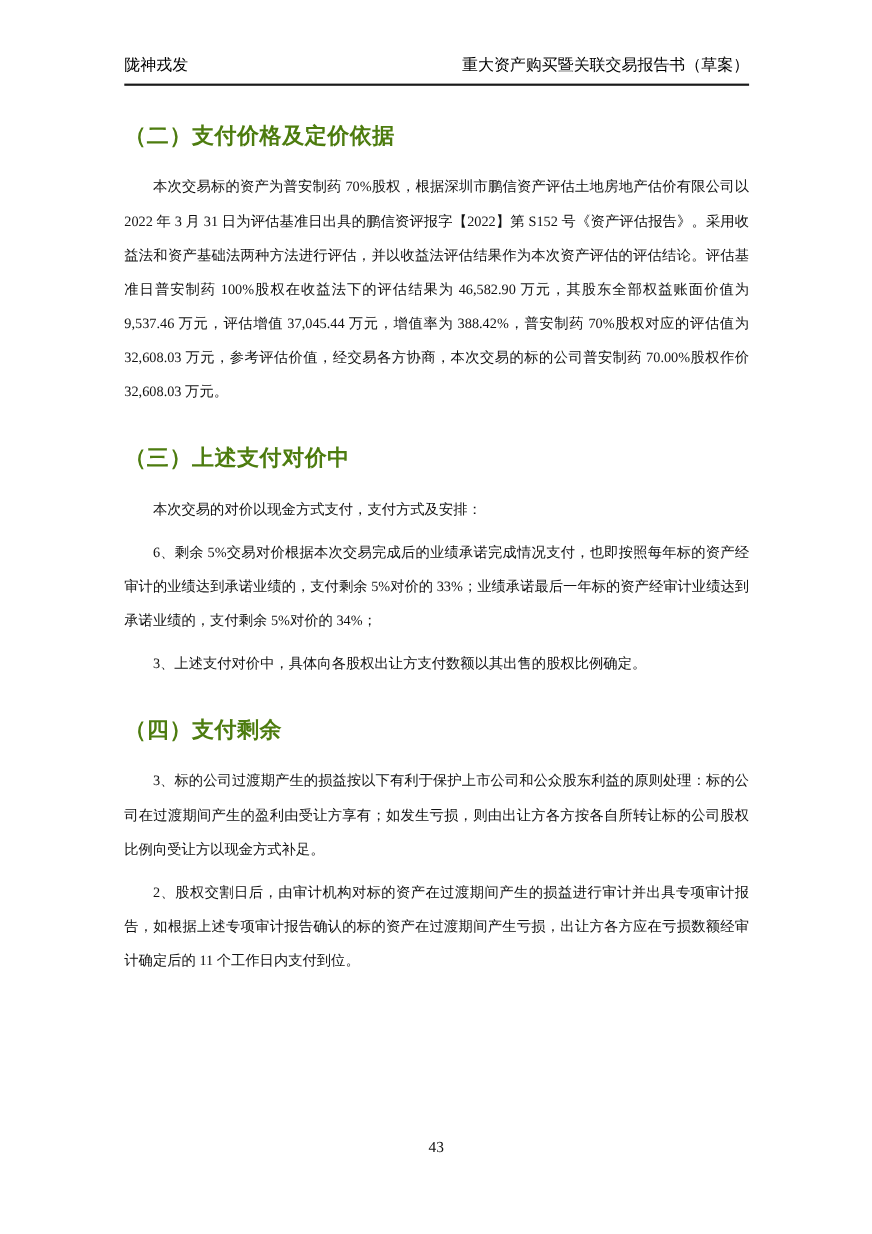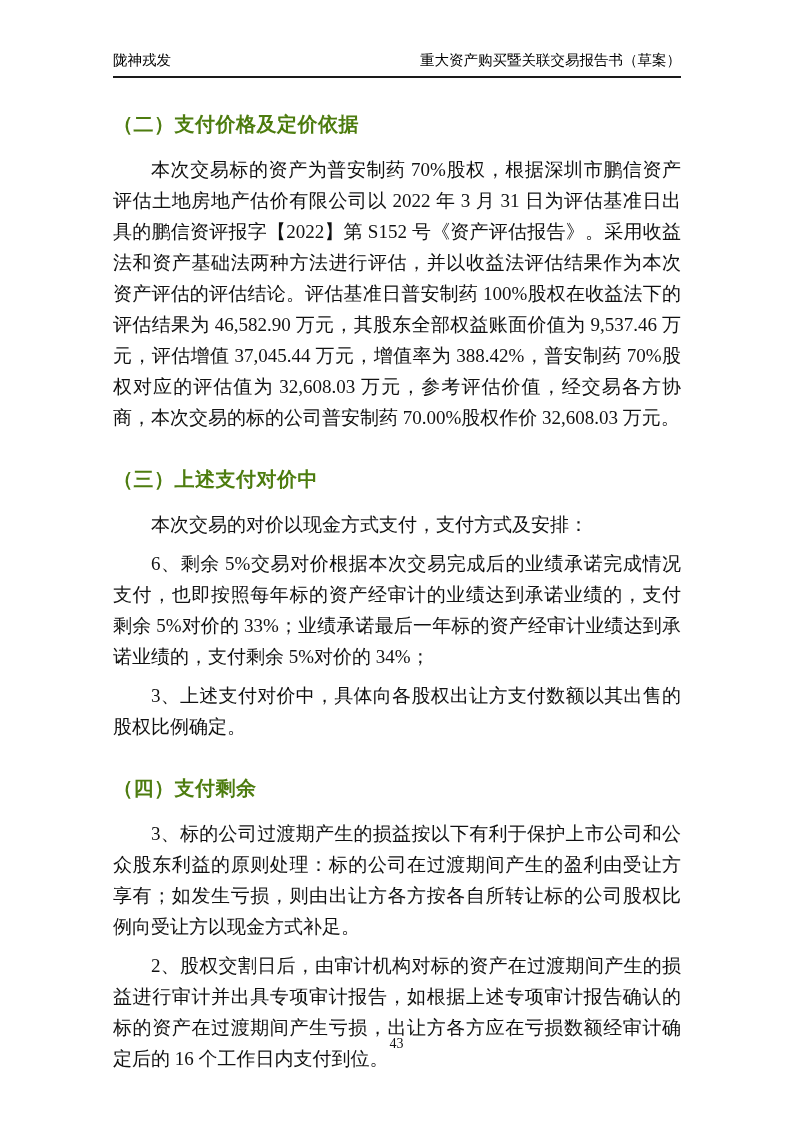--- a/index.html
+++ b/index.html
@@ -40,21 +40,21 @@
   .doc-heading {
     font-family: "Liberation Sans", "DejaVu Sans", sans-serif;
     font-weight: bold;
     font-size: 20px;
     line-height: 26px;
     letter-spacing: 0.5px;
     margin: 33px 0 17px 0;
     color: #4d7c0f;
   }
   .body-para {
-    font-size: 19px;
+    font-size: 13px;
     line-height: 31px;
     text-indent: 2em;
     text-align: justify;
     margin: 0 0 8px 0;
     color: #111;
   }
   .section {
     margin: 0;
   }
   .page-footer {
@@ -87,20 +87,20 @@
     <div class="section">
       <div class="doc-heading">（三）上述支付对价中</div>
       <p class="body-para">本次交易的对价以现金方式支付，支付方式及安排：</p>
       <p class="body-para">6、剩余 5%交易对价根据本次交易完成后的业绩承诺完成情况支付，也即按照每年标的资产经审计的业绩达到承诺业绩的，支付剩余 5%对价的 33%；业绩承诺最后一年标的资产经审计业绩达到承诺业绩的，支付剩余 5%对价的 34%；</p>
       <p class="body-para">3、上述支付对价中，具体向各股权出让方支付数额以其出售的股权比例确定。</p>
     </div>
 
     <div class="section">
       <div class="doc-heading">（四）支付剩余</div>
       <p class="body-para">3、标的公司过渡期产生的损益按以下有利于保护上市公司和公众股东利益的原则处理：标的公司在过渡期间产生的盈利由受让方享有；如发生亏损，则由出让方各方按各自所转让标的公司股权比例向受让方以现金方式补足。</p>
-      <p class="body-para">2、股权交割日后，由审计机构对标的资产在过渡期间产生的损益进行审计并出具专项审计报告，如根据上述专项审计报告确认的标的资产在过渡期间产生亏损，出让方各方应在亏损数额经审计确定后的 16 个工作日内支付到位。</p>
+      <p class="body-para">2、股权交割日后，由审计机构对标的资产在过渡期间产生的损益进行审计并出具专项审计报告，如根据上述专项审计报告确认的标的资产在过渡期间产生亏损，出让方各方应在亏损数额经审计确定后的 11 个工作日内支付到位。</p>
     </div>
 
   </div>
 
   <div class="page-footer">43</div>
 
 </div>
 
 </body></html>

